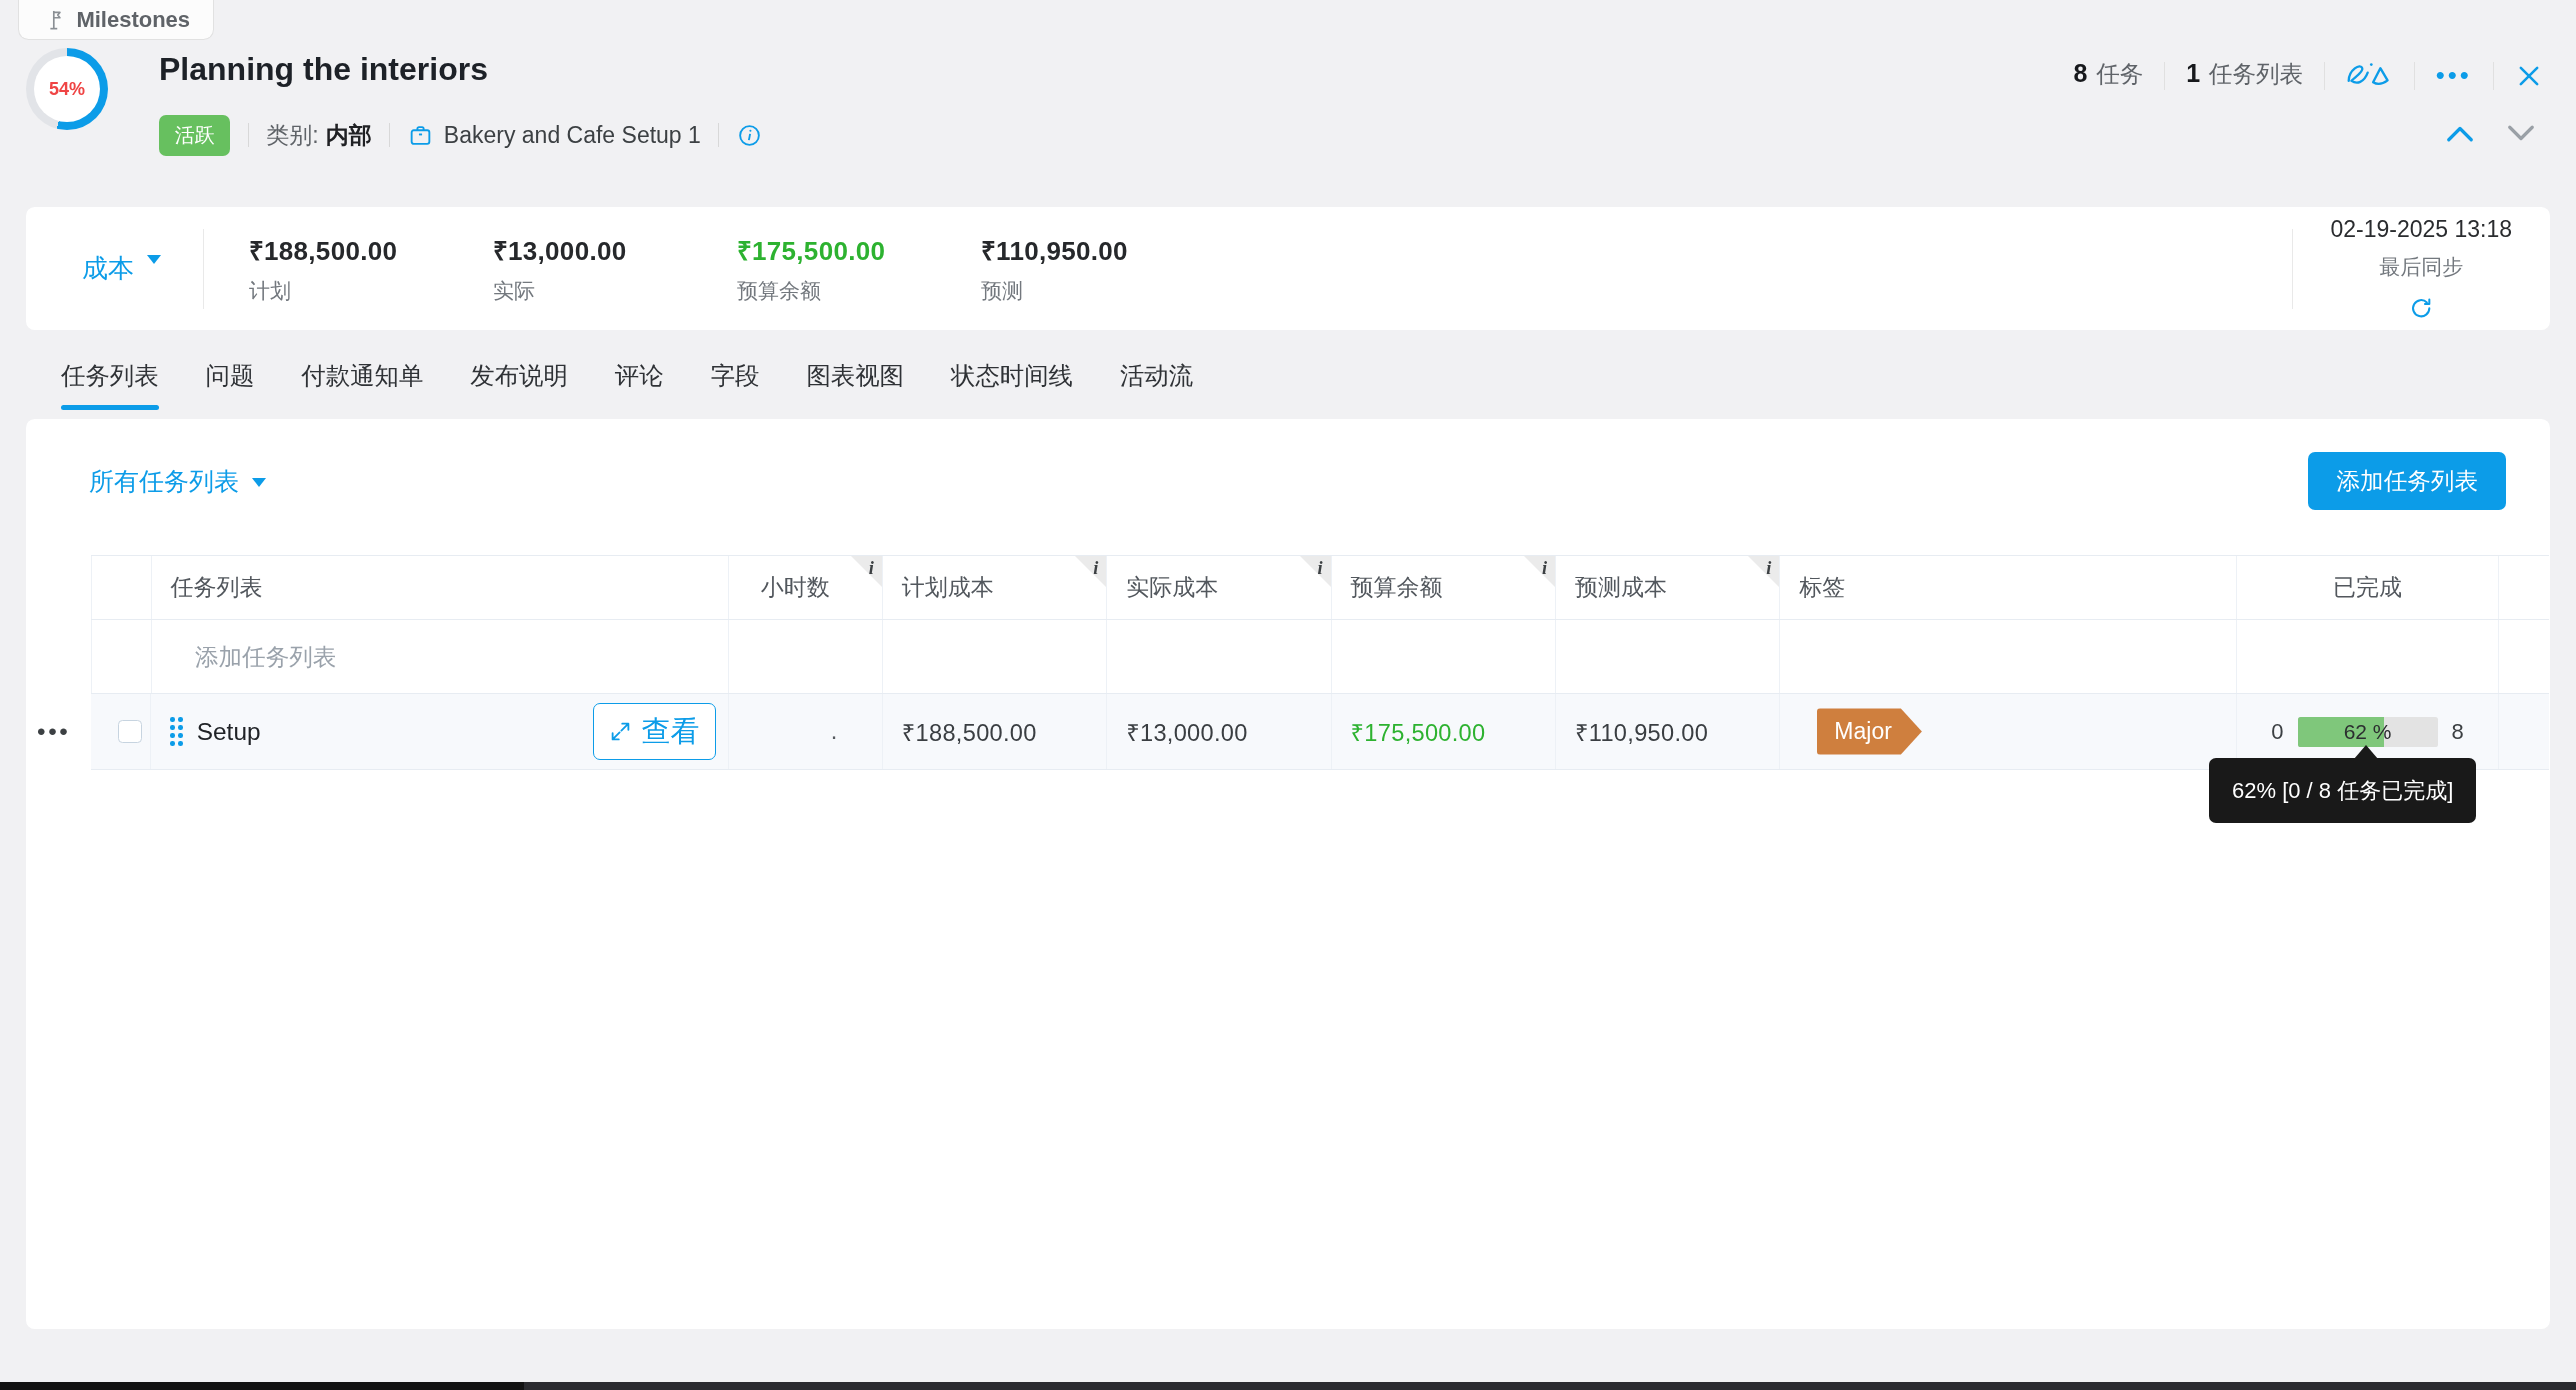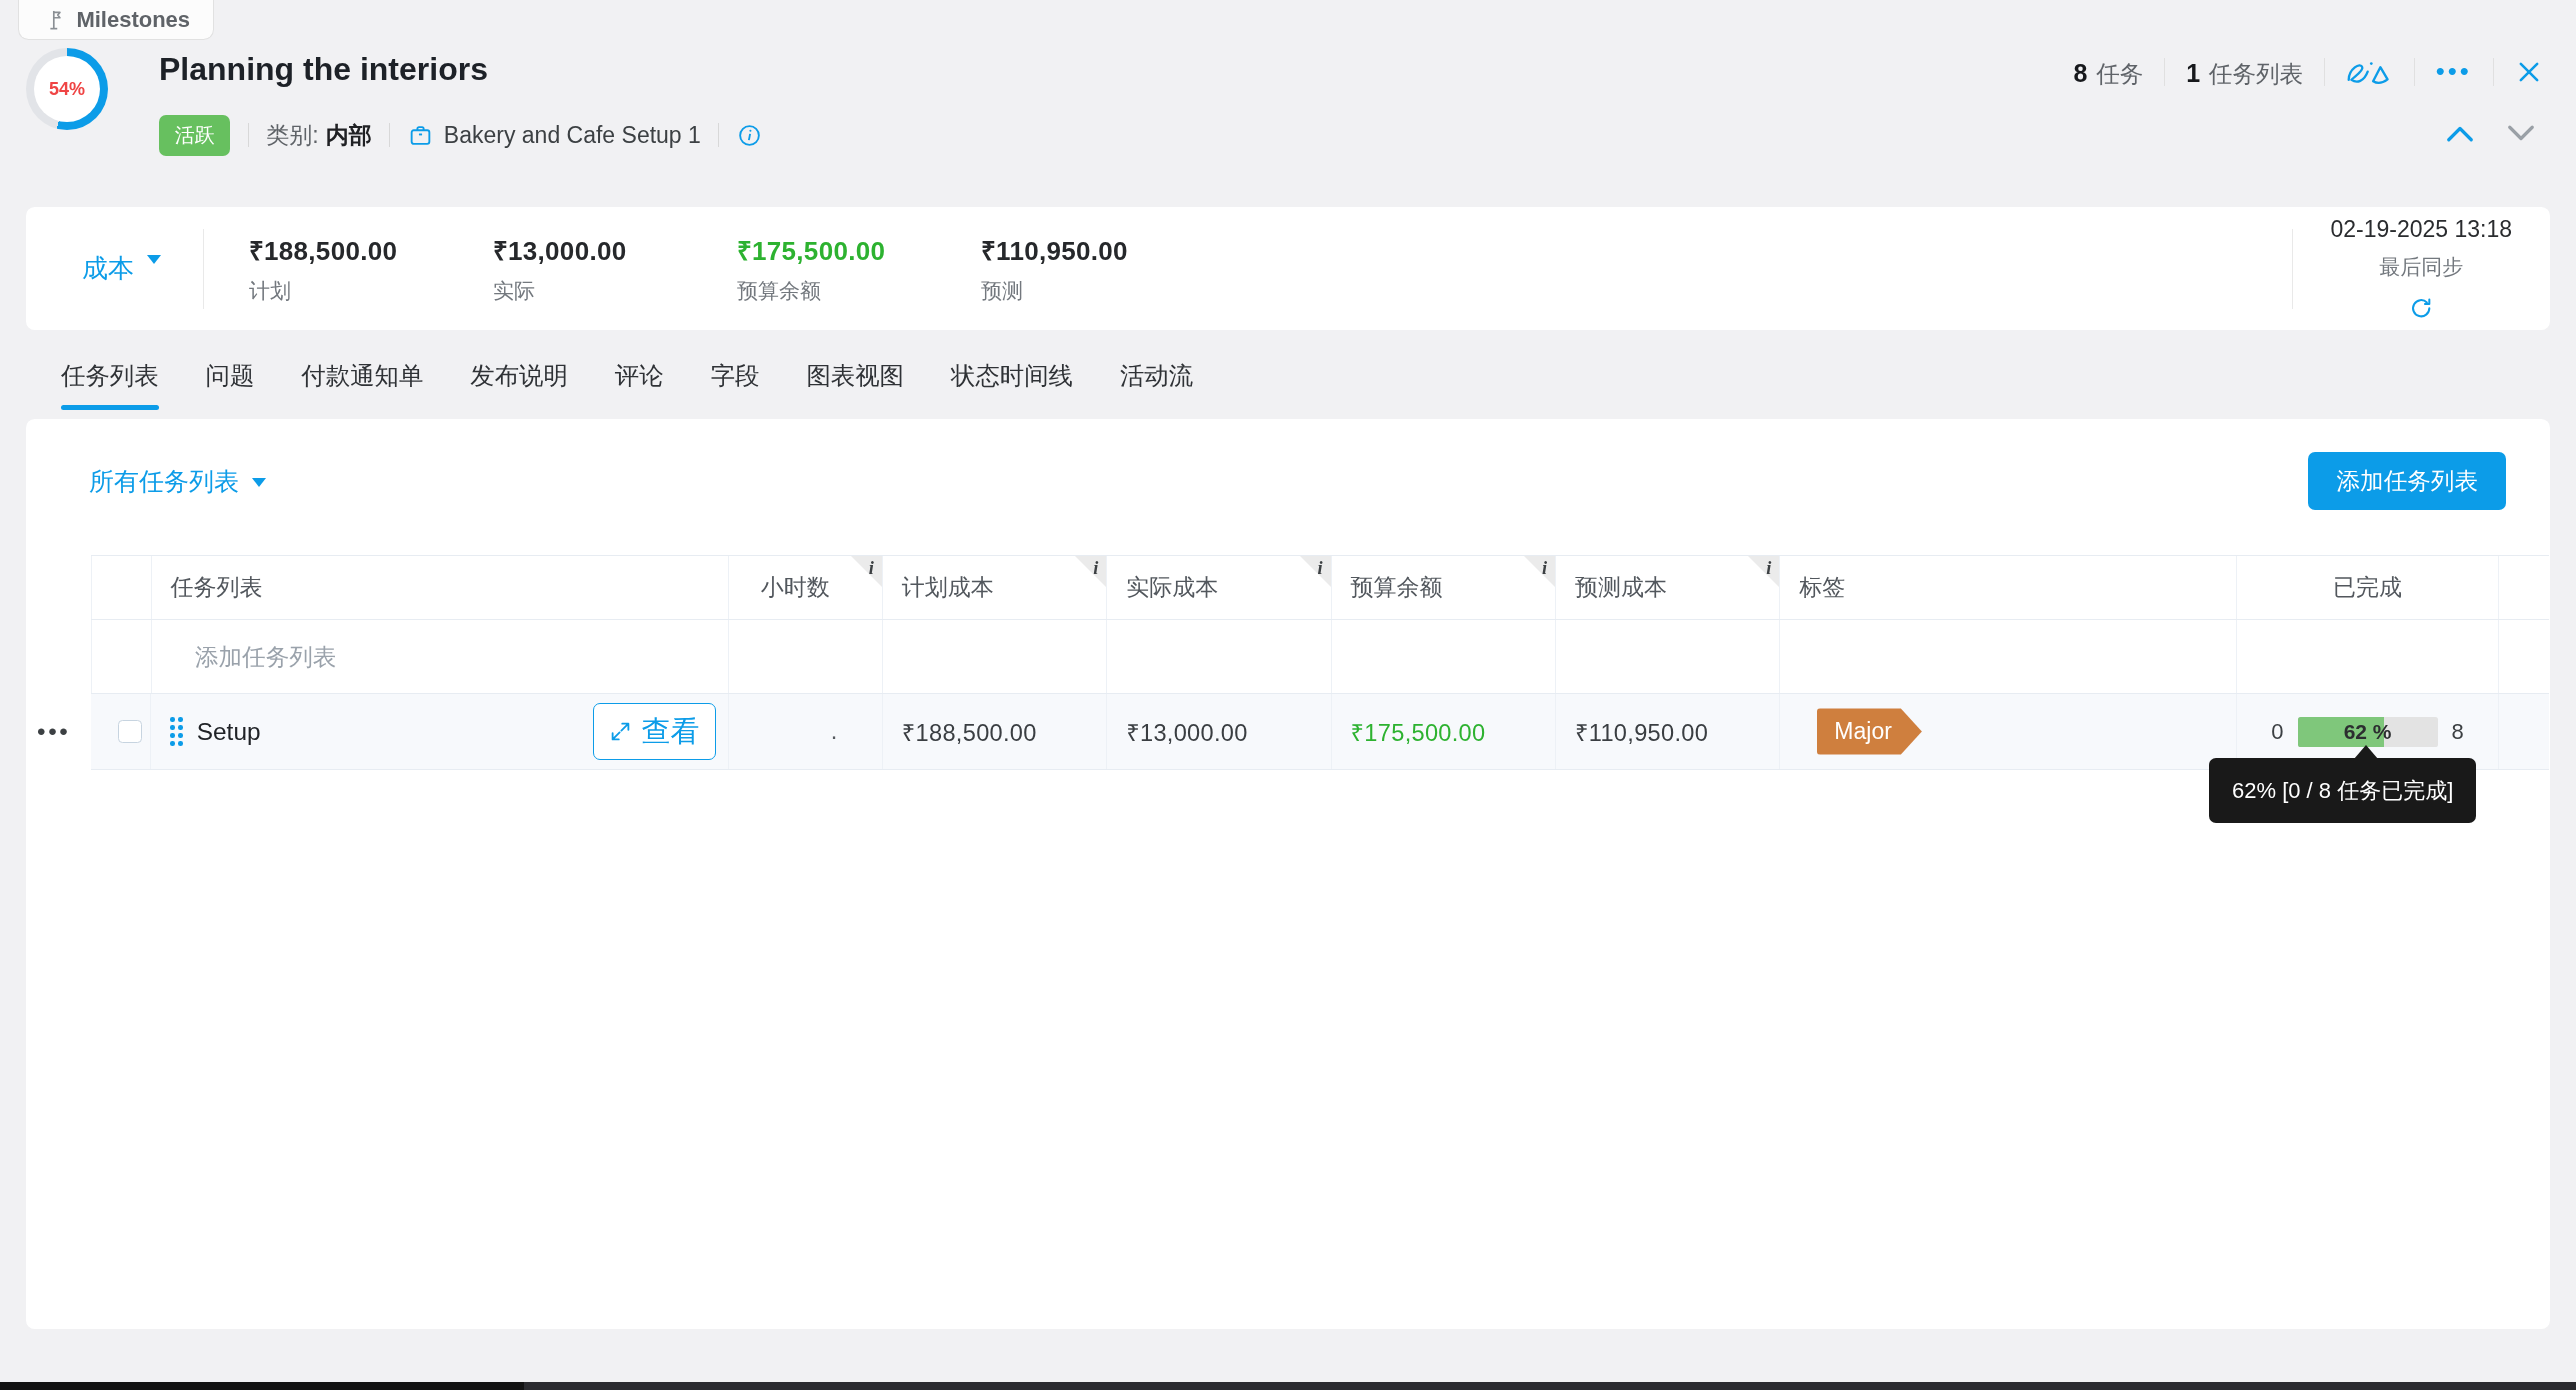--- a/index.html
+++ b/index.html
@@ -16,21 +16,21 @@
   display:flex; align-items:center; justify-content:center; }
 .ring-inner { width:66px; height:66px; background:#fff; border-radius:50%; display:flex; align-items:center; justify-content:center;
   color:#ef4444; font-size:18px; font-weight:bold; }
 .page-title { position:absolute; left:159px; top:51px; font-size:32px; font-weight:700; color:#1d2127; }
 .meta { position:absolute; left:159px; top:115px; display:flex; align-items:center; gap:17.5px; height:40px; font-size:23px; }
 .badge { background:#67c05f; color:#fff; font-size:20px; padding:7px 15.7px; border-radius:7px; }
 .vsep { width:0.9px; height:24.4px; background:#d8d8d8; }
 .cat-label { color:#5f6368; }
 .cat-val { color:#202124; font-weight:600; margin-left:7px; }
 .proj { display:flex; align-items:center; gap:11.3px; color:#3c4043; }
-.hdr-right { position:absolute; top:58px; right:33px; display:flex; align-items:flex-start; gap:21px; font-size:23.6px; color:#5f6368; }
+.hdr-right { position:absolute; top:58px; right:33px; display:flex; align-items:flex-end; gap:21px; font-size:23.6px; color:#5f6368; }
 .count-num { color:#17191c; font-weight:700; font-size:25px; margin-right:8.7px; }
 .hsep { width:0.9px; height:28px; background:#e0e0e0; }
 .more-dots { color:#0c9ce8; font-size:24.4px; letter-spacing:3.5px; font-weight:bold; }
 .chevrons { position:absolute; top:124px; right:40px; display:flex; gap:31px; }
 
 
 .cost-card { position:absolute; left:26px; right:26px; top:207px; height:123px; background:#fff; border-radius:8.7px;
   display:flex; align-items:center; }
 .cost-sel { display:flex; align-items:flex-start; gap:13px; color:#0c9ce8; font-size:26px; margin-left:56px; cursor:pointer; }
 .caret { width:0; height:0; border-left:7.9px solid transparent; border-right:7.9px solid transparent; border-top:9.6px solid #0c9ce8; margin-top:3.5px; }
@@ -79,21 +79,21 @@
   color:#0c9ce8; border-radius:7px; padding:7.9px 15.7px; font-size:29px; font-family:inherit; cursor:pointer; }
 .hours-val { color:#55595e; font-size:23.6px; margin-left:70px; }
 .money { font-size:23.6px; color:#3a3e42; letter-spacing:0.3px; }
 .money.green { color:#2db230; }
 .tag-major { margin-left:17.5px; background:#cf7f3e; color:#fff; font-size:23px; padding:9.6px 30px 9.6px 17.5px;
   clip-path:polygon(0 0, calc(100% - 21px) 0, 100% 50%, calc(100% - 21px) 100%, 0 100%); border-radius:3.5px 0 0 3.5px; cursor:pointer; }
 .prog-wrap { display:flex; align-items:center; gap:14px; }
 .prog-num { font-size:22px; color:#3c4043; }
 .prog-bar { width:140px; height:30px; background:#e3e3e3; border-radius:2.6px; position:relative; overflow:hidden; }
 .prog-fill { position:absolute; left:0; top:0; bottom:0; background:#7fc77b; }
-.prog-label { position:absolute; inset:0; display:flex; align-items:center; justify-content:center; font-size:21px; color:#2c2e30;font-weight:bold; }
+.prog-label { position:absolute; inset:0; display:flex; align-items:center; justify-content:center; font-size:21px; color:#2c2e30; }
 
 
 .tooltip { position:absolute; left:2183px; top:339px; background:#191919; color:#fff; border-radius:7px; padding:17.5px 23px;
   font-size:22px; white-space:nowrap; }
 .tooltip::before { content:""; position:absolute; top:-13px; left:145px; border-left:12.2px solid transparent;
   border-right:12.2px solid transparent; border-bottom:14px solid #191919; }
 
 
 .bottombar { position:absolute; left:0; right:0; bottom:0; height:7.9px; display:flex; }
 .bb-left { width:524px; background:#121212; }

